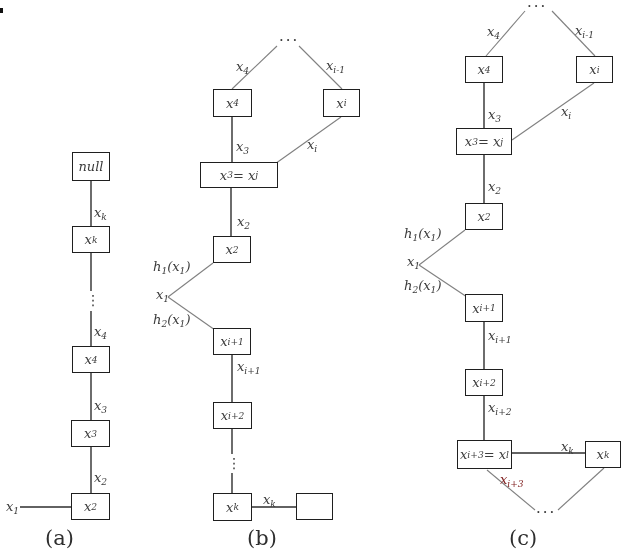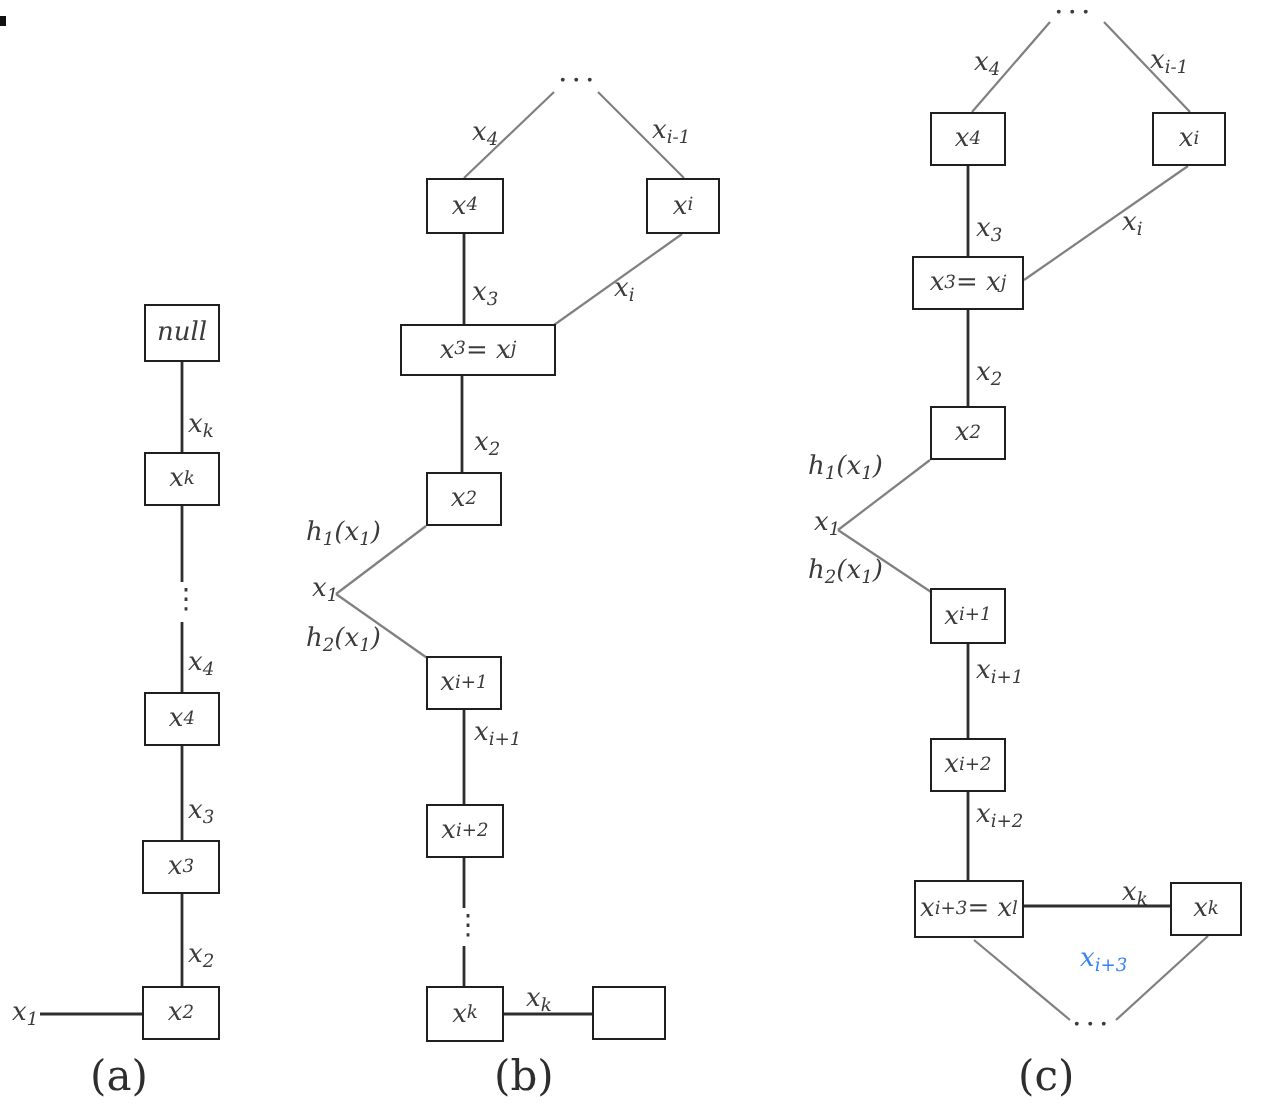--- a/index.html
+++ b/index.html
@@ -130,17 +130,17 @@
     <span class="math-label" style="left: 575px; top: 24px; color: rgb(59, 59, 59);">x<sub>i-1</sub></span>
     <span class="math-label" style="left: 488px; top: 108px; color: rgb(59, 59, 59);">x<sub>3</sub></span>
     <span class="math-label" style="left: 561px; top: 105px; color: rgb(59, 59, 59);">x<sub>i</sub></span>
     <span class="math-label" style="left: 488px; top: 180px; color: rgb(59, 59, 59);">x<sub>2</sub></span>
     <span class="math-label" style="left: 404px; top: 227px; color: rgb(59, 59, 59);">h<sub>1</sub>(x<sub>1</sub>)</span>
     <span class="math-label" style="left: 407px; top: 255px; color: rgb(59, 59, 59);">x<sub>1</sub></span>
     <span class="math-label" style="left: 404px; top: 279px; color: rgb(59, 59, 59);">h<sub>2</sub>(x<sub>1</sub>)</span>
     <span class="math-label" style="left: 488px; top: 329px; color: rgb(59, 59, 59);">x<sub>i+1</sub></span>
     <span class="math-label" style="left: 488px; top: 401px; color: rgb(59, 59, 59);">x<sub>i+2</sub></span>
     <span class="math-label" style="left: 561px; top: 440px; color: rgb(59, 59, 59);">x<sub>k</sub></span>
-    <span class="math-label" style="left: 500px; top: 473px; color: #3b82f6; margin-left: 40px;">x<sub>i+3</sub></span>
+    <span class="math-label" style="left: 500px; top: 473px; color: #7f1d1d;">x<sub>i+3</sub></span>
     <span class="ellipsis" style="left: 527px; top: -1px;">···</span>
     <span class="ellipsis" style="left: 536px; top: 505px;">···</span>
     <div class="caption" style="left: 509px; top: 527px;">(c)</div>
   </div>
 
 </body></html>

